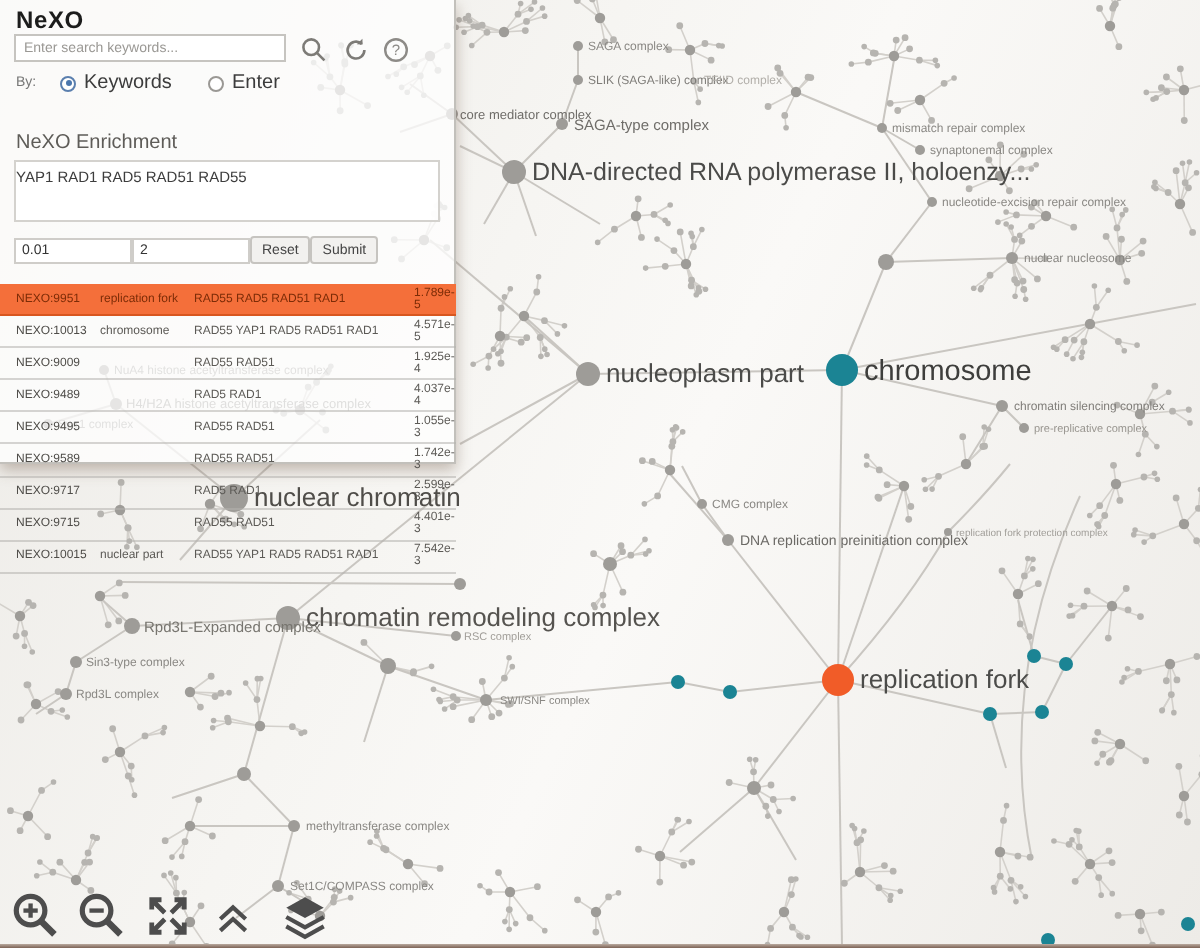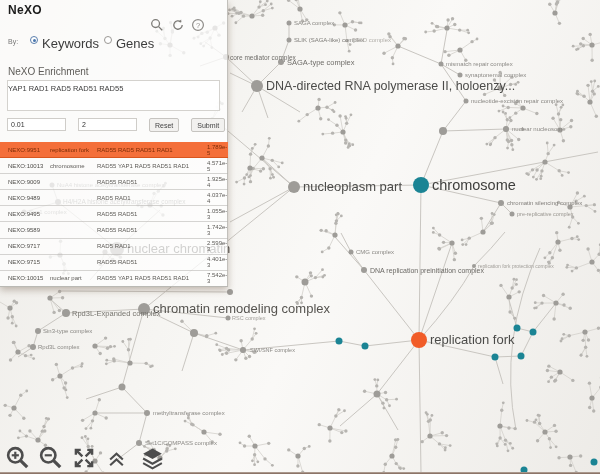--- a/index.html
+++ b/index.html
@@ -4,41 +4,41 @@
 <style>
   html,body{margin:0;padding:0;}
   #app{
     position:relative;width:600px;height:474px;overflow:hidden;
     font-family:"Liberation Sans",sans-serif;
     background:linear-gradient(115deg,#eceae6 0%,#f6f5f2 38%,#faf9f7 55%,#edebe7 100%);
   }
   #graph{position:absolute;left:0;top:0;}
   
   #panel{
-    position:absolute;left:0;top:0;width:228px;height:287px;
+    position:absolute;left:0;top:0;width:228px;height:232px;
     background:rgba(255,255,255,0.74);
     border:1px solid #c2c0bb;border-left:none;border-top:none;
     box-shadow:0 3px 7px rgba(95,70,50,0.35);
     box-sizing:border-box;
   }
   #panel .title{position:absolute;left:8px;top:3px;font-size:12px;font-weight:bold;color:#1c1c1c;letter-spacing:.3px;}
   #search{position:absolute;left:7px;top:17px;width:136px;height:14px;border:1px solid #c6c4c0;background:rgba(255,255,255,.92);
     font-size:7px;color:#444;padding:0 4px;box-sizing:border-box;outline:none;font-family:inherit;}
   #search::placeholder{color:#9a9894;}
   .hicon{position:absolute;top:18px;width:14px;height:14px;display:inline-block;}
   .hicon svg{display:block;}
   .by-label{position:absolute;left:8px;top:38px;font-size:7px;color:#777;}
-  .radio{position:absolute;top:36px;display:flex;gap:4px;font-size:13px;color:#3c3c3c;cursor:pointer;}
+  .radio{position:absolute;top:36px;display:flex;align-items:center;gap:4px;font-size:10px;color:#3c3c3c;cursor:pointer;}
   .rb{width:8px;height:8px;border:1px solid #9a9894;border-radius:50%;background:#fff;box-sizing:border-box;position:relative;}
   .rb.checked{border-color:#5b7fae;}
   .rb.checked::after{content:"";position:absolute;left:1.5px;top:1.5px;width:3px;height:3px;border-radius:50%;background:#4a76ad;}
   .te-heading{position:absolute;left:8px;top:66px;font-size:10px;color:#5e5c58;}
   #genes-ta{position:absolute;left:7px;top:80px;width:213px;height:31px;border:1px solid #d4d2ce;background:rgba(255,255,255,.9);
     font-size:7.5px;color:#3d3d3d;padding:3px 0;box-sizing:border-box;resize:none;outline:none;font-family:inherit;}
-  .controls{position:absolute;left:7px;top:118px;width:214px;display:flex;gap:12px;}
+  .controls{position:absolute;left:7px;top:118px;width:214px;display:flex;gap:0;align-items:center;}
   .controls .num{width:59px;height:13px;border:1px solid #cfcdc9;background:rgba(255,255,255,.92);font-size:7px;color:#333;
     padding:0 3px;box-sizing:border-box;outline:none;font-family:inherit;}
   .controls button{height:14px;border:1px solid #c6c4c0;background:#f2f1ef;font-size:7px;color:#444;
     padding:0 5px;font-family:inherit;border-radius:2px;cursor:pointer;}
   #results{position:absolute;left:0;top:142px;width:228px;}
   .rrow{display:flex;height:16.1px;align-items:center;border-bottom:1px solid rgba(180,178,174,.55);
     font-size:6px;color:#5c5a56;box-sizing:border-box;cursor:pointer;}
   .rrow .c1{width:42px;padding-left:8px;color:#4e4c48;}
   .rrow .c2{width:47px;}
   .rrow .c3{width:110px;}
@@ -1380,20 +1380,21 @@
         <text x="145" y="445" font-size="6" fill="#8a8884" font-family="Liberation Sans,sans-serif">Set1C/COMPASS complex</text>
         <text x="57" y="187" font-size="6" fill="#8f8d89" font-family="Liberation Sans,sans-serif">NuA4 histone acetyltransferase complex</text>
         <text x="63" y="204" font-size="6.5" fill="#85837f" font-family="Liberation Sans,sans-serif">H4/H2A histone acetyltransferase complex</text>
         <text x="29" y="214" font-size="6" fill="#8f8d89" font-family="Liberation Sans,sans-serif">Swr1 complex</text>
       </g>
     </svg>
 
   <div id="panel">
     <div class="title">NeXO</div>
 
+    <input id="search" placeholder="Enter search keywords..." style="">
 
     <span class="hicon" style="left:150px">
       <svg width="14" height="14" viewBox="0 0 14 14">
           <circle cx="5.6" cy="5.6" r="3.9" fill="none" stroke="#7d7b77" stroke-width="1.3"></circle>
           <line x1="8.6" y1="8.6" x2="12.2" y2="12.2" stroke="#7d7b77" stroke-width="1.3"></line>
         </svg>
     </span>
     <span class="hicon" style="left:171px">
       <svg width="14" height="14" viewBox="0 0 14 14">
           <path d="M11.2 7a4.2 4.2 0 1 1-1.3-3" fill="none" stroke="#7d7b77" stroke-width="1.3"></path>
@@ -1407,21 +1408,21 @@
         </svg>
     </span>
 
     <span class="by-label">By:</span>
     <label class="radio" style="left:30px">
       <span class="rb checked"></span>
       <span>Keywords</span>
     </label>
     <label class="radio" style="left:104px">
       <span class="rb"></span>
-      <span>Genes</span>
+      <span>Enter</span>
     </label>
 
     <div class="te-heading">NeXO Enrichment</div>
 
     <textarea id="genes-ta" style="">YAP1 RAD1 RAD5 RAD51 RAD55</textarea>
 
     <div class="controls">
       <input class="num" value="0.01" style="">
       <input class="num" value="2" style="">
       <button>Reset</button>

